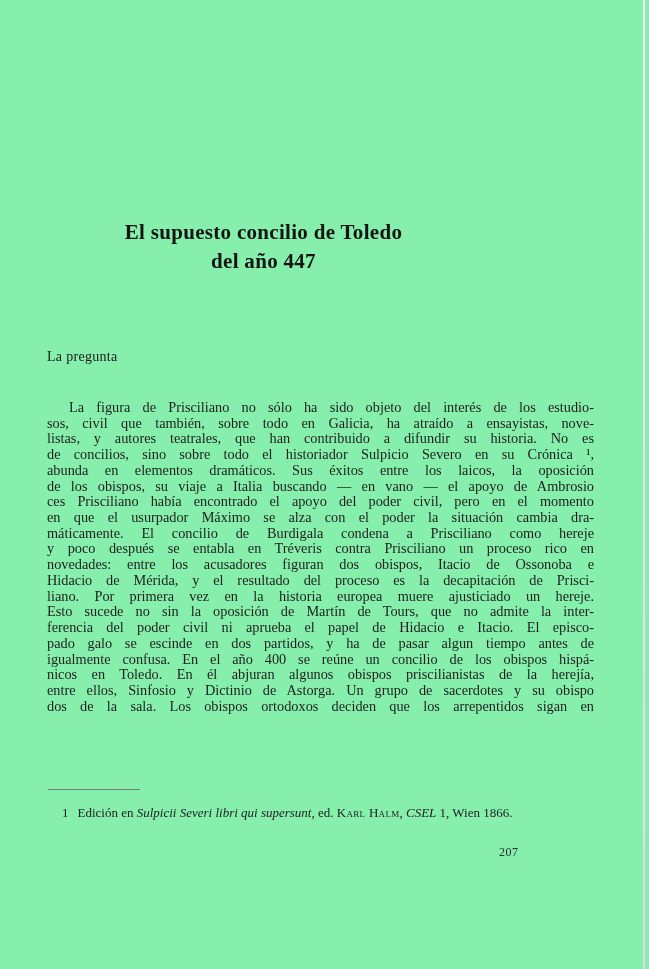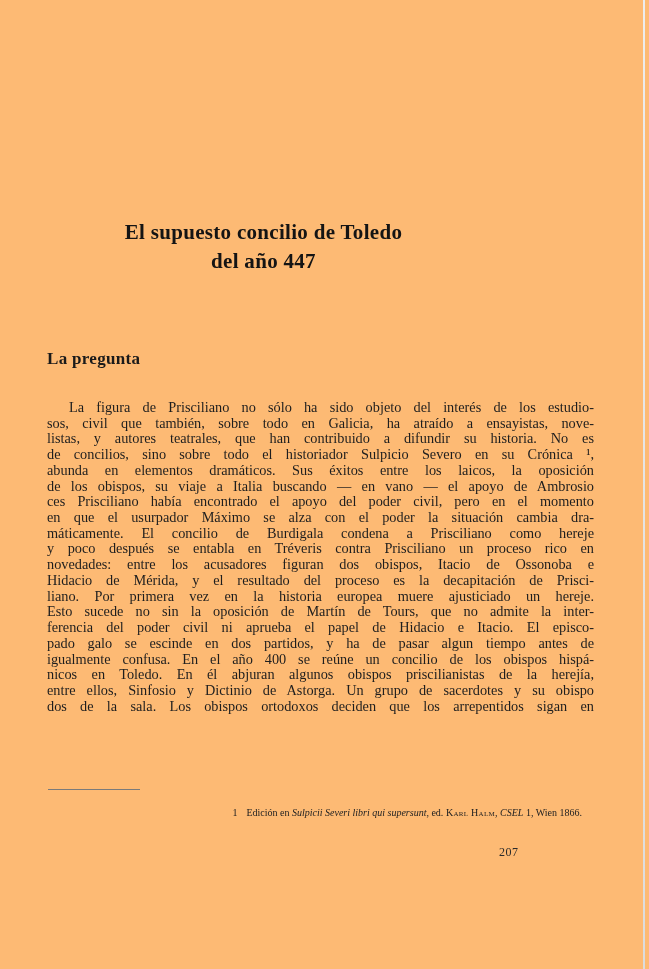--- a/index.html
+++ b/index.html
@@ -1,20 +1,20 @@
 <!DOCTYPE html>
 <html><head>
 <meta charset="utf-8">
 <style>
   html, body { margin: 0; padding: 0; background: #ffffff; }
   .page {
     position: relative;
     width: 649px;
     height: 969px;
-    background: #fdba74;
+    background: #86efac;
     overflow: hidden;
     font-family: "Liberation Serif", serif;
     color: #1e1e1e;
   }
   .scan-edge {
     position: absolute;
     top: 0;
     bottom: 0;
     right: 4px;
     width: 2px;
@@ -29,22 +29,22 @@
     font-size: 21px;
     font-weight: bold;
     line-height: 29px;
     color: #141414;
     letter-spacing: 0.3px;
   }
   .section-heading {
     position: absolute;
     left: 47px;
     top: 349px;
-    font-size: 17px;
-    font-weight: bold;
+    font-size: 14px;
+    font-weight: normal;
     color: #1a1a1a;
     letter-spacing: 0.3px;
   }
   .body-text {
     position: absolute;
     left: 47px;
     top: 400px;
     width: 547px;
     font-size: 14.3px;
     color: #1e1e1e;
@@ -64,24 +64,23 @@
     top: 789px;
     width: 92px;
     height: 1px;
     background: #7a7a7a;
   }
   .footnote {
     position: absolute;
     left: 62px;
     top: 806px;
     width: 520px;
-    font-size: 10px;
+    font-size: 13px;
     line-height: 14px;
     color: #222222;
-    text-align: right;
   }
   .footnote .fn-num { margin-right: 9px; }
   .fn-italic { font-style: italic; }
   .fn-smallcaps { font-variant: small-caps; letter-spacing: 0.3px; }
   .page-number {
     position: absolute;
     left: 499px;
     top: 845px;
     font-size: 12px;
     color: #2b2b2b;

